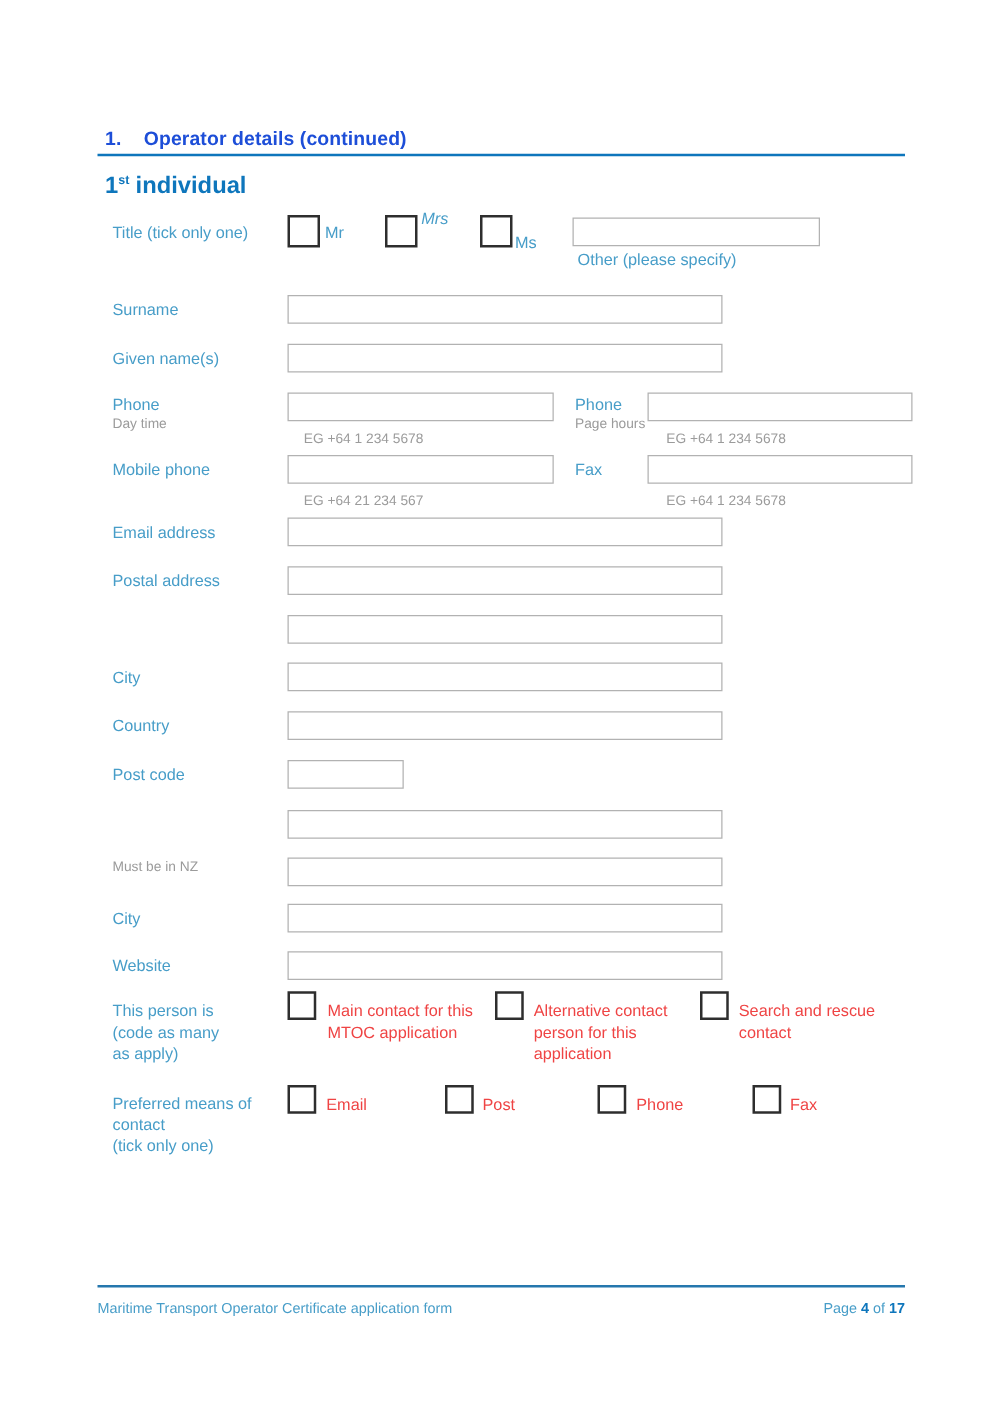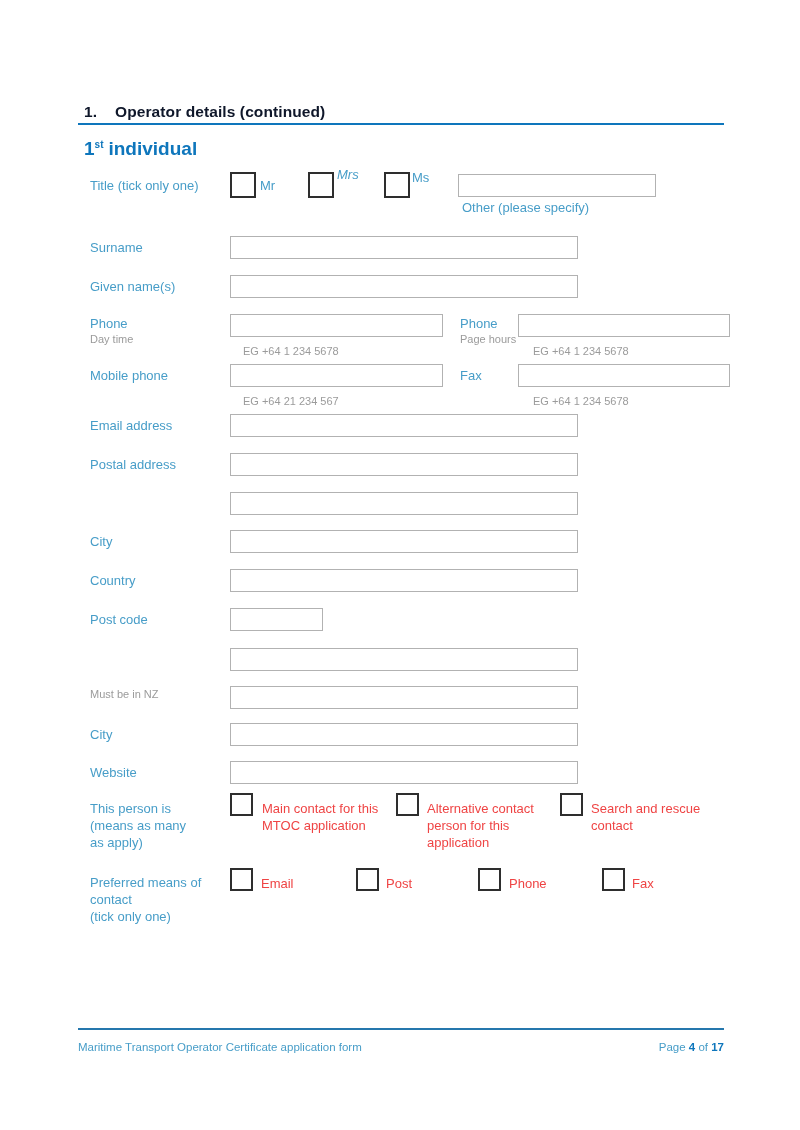--- a/index.html
+++ b/index.html
@@ -1,21 +1,21 @@
 <!DOCTYPE html>
 <html><head>
 <meta charset="utf-8">
 <style>
   html,body{margin:0;padding:0;background:#ffffff;}
   .page{
     position:relative;width:800px;height:1130px;background:#ffffff;
     font-family:"Liberation Sans", sans-serif;overflow:hidden;
   }
   .a{position:absolute;}
-  .h1{font-size:15.5px;font-weight:bold;color:#0f172a;letter-spacing:0.1px;}
+  .h1{font-size:15.5px;font-weight:bold;color:#1d4ed8;letter-spacing:0.1px;}
   .h1num{display:inline-block;width:31px;}
   .rule{height:2px;background:#0e76bc;}
   .rule-footer{height:2px;background:#2577ad;}
   .sub{font-size:19px;font-weight:bold;color:#0e76bc;}
   .sub sup{font-size:10px;vertical-align:7px;font-weight:bold;margin-top:14px;}
   .subword{margin-left:5px;}
   .lbl{font-size:13px;color:#479dc8;line-height:1.3;}
   .sublbl{font-size:11px;color:#9b9b9b;}
   .hint{font-size:11px;color:#9b9b9b;}
   .inp{
@@ -42,21 +42,21 @@
   <div class="a rule" style="left:78px;top:123px;width:646px;"></div>
 
   <div class="a sub" style="left:84px;top:138px;"><span>1</span><sup>st</sup><span class="subword">individual</span></div>
 
   <span class="a lbl" style="left:90px;top:178px;">Title (tick only one)</span>
   <div class="a cb cb-lg" style="left:230px;top:172px;"></div>
   <span class="a lbl" style="left:260px;top:178px;">Mr</span>
   <div class="a cb cb-lg" style="left:308px;top:172px;"></div>
   <span class="a lbl" style="left:337px;top:167px;font-style:italic;">Mrs</span>
   <div class="a cb cb-lg" style="left:384px;top:172px;"></div>
-  <span class="a lbl" style="left:412px;top:170px;">Ms</span>
+  <span class="a lbl" style="left:412px;top:186px;">Ms</span>
   <input class="a inp" style="left: 458px; top: 174px; width: 198px;" value="">
   <span class="a lbl" style="left:462px;top:200px;">Other (please specify)</span>
 
   <span class="a lbl" style="left:90px;top:240px;">Surname</span>
   <input class="a inp" style="left: 230px; top: 236px; width: 348px;" value="">
 
   <span class="a lbl" style="left:90px;top:279px;">Given name(s)</span>
   <input class="a inp" style="left: 230px; top: 275px; width: 348px;" value="">
 
   <span class="a lbl" style="left:90px;top:316px;">Phone</span>
@@ -98,21 +98,21 @@
   <input class="a inp" style="left: 230px; top: 686px; width: 348px;" value="">
 
   <span class="a lbl" style="left:90px;top:727px;">City</span>
   <input class="a inp" style="left: 230px; top: 723px; width: 348px;" value="">
 
   <span class="a lbl" style="left:90px;top:765px;">Website</span>
   <input class="a inp" style="left: 230px; top: 761px; width: 348px;" value="">
 
   <div class="a lbl" style="left:90px;top:801px;width:120px;">
       <div>This person is</div>
-      <div>(means as many</div>
+      <div>(code as many</div>
       <div>as apply)</div>
     </div>
   <div class="a cb" style="left:230px;top:793px;"></div>
   <span class="a opt" style="left:262px;top:800px;width:132px;">Main contact for this MTOC application</span>
   <div class="a cb" style="left:396px;top:793px;"></div>
   <span class="a opt" style="left:427px;top:800px;width:108px;">Alternative contact person for this application</span>
   <div class="a cb" style="left:560px;top:793px;"></div>
   <span class="a opt" style="left:591px;top:800px;width:115px;">Search and rescue contact</span>
 
   <div class="a lbl" style="left:90px;top:875px;width:130px;">

